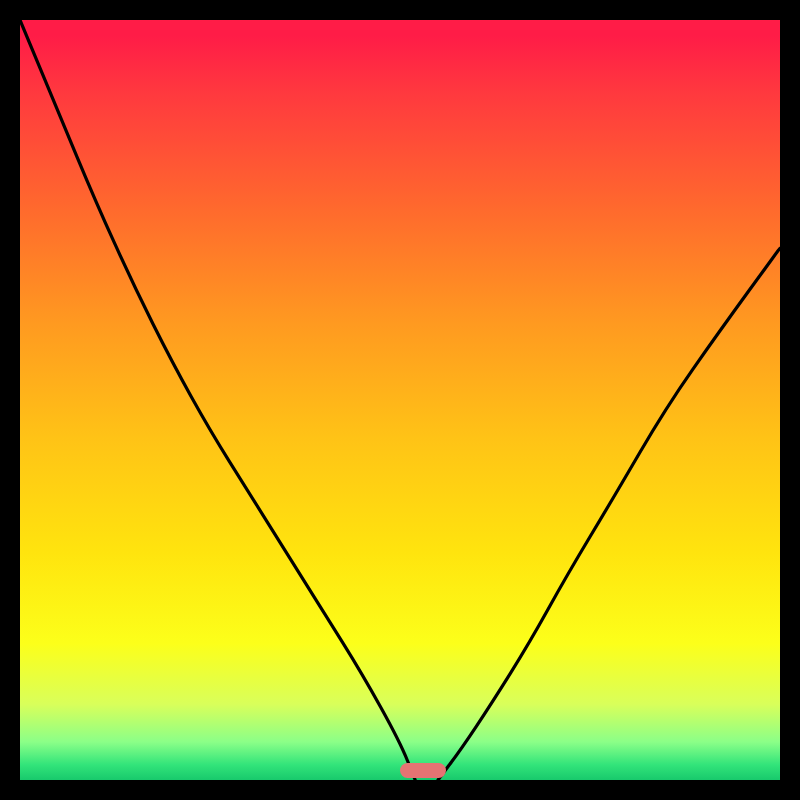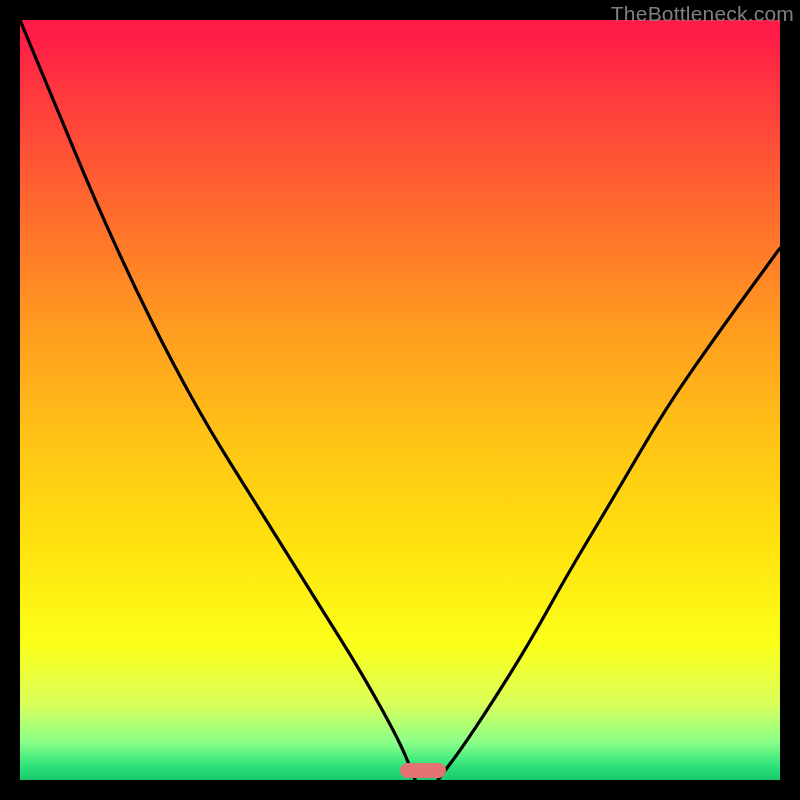--- a/index.html
+++ b/index.html
@@ -67,14 +67,13 @@
 <body>
 
 <div class="frame">
   <div class="plot">
     <svg viewBox="0 0 760 760" preserveAspectRatio="none">
       <path id="curve-left" fill="none" stroke="#000" stroke-width="3.2" stroke-linecap="round" d="M 0 0 Q 0 0 19 45.60000000000002 Q 38 91.20000000000005 57 136.8 Q 76 182.39999999999998 95 224.2 Q 114 266 133 304 Q 152 341.99999999999994 171 376.19999999999993 Q 190 410.4 209 440.79999999999995 Q 228 471.2 247 501.6 Q 266 532 285 562.4 Q 304 592.8 323 623.2 Q 342 653.6 361 687.8 Q 380 722 387.6 741 T 395.2 760"></path>
       <path id="curve-right" fill="none" stroke="#000" stroke-width="3.2" stroke-linecap="round" d="M 418.00000000000006 760 Q 418.00000000000006 760 429.4 744.8 Q 440.79999999999995 729.6 456 706.8 Q 471.2 684 490.20000000000005 653.6 Q 509.20000000000005 623.2 528.2 589 Q 547.1999999999999 554.8 570 516.8 Q 592.8000000000001 478.8 619.4000000000001 433.20000000000005 Q 646 387.6 672.6 349.6 Q 699.2 311.6 729.6 269.8 T 760 228"></path>
     </svg>
     <div class="marker" id="marker" style="width: 45.6px; left: 380px; bottom: 2px;"></div>
   </div>
-  <div class="watermark">TheBottleneck.com</div>
 </div>
 
 </body></html>

